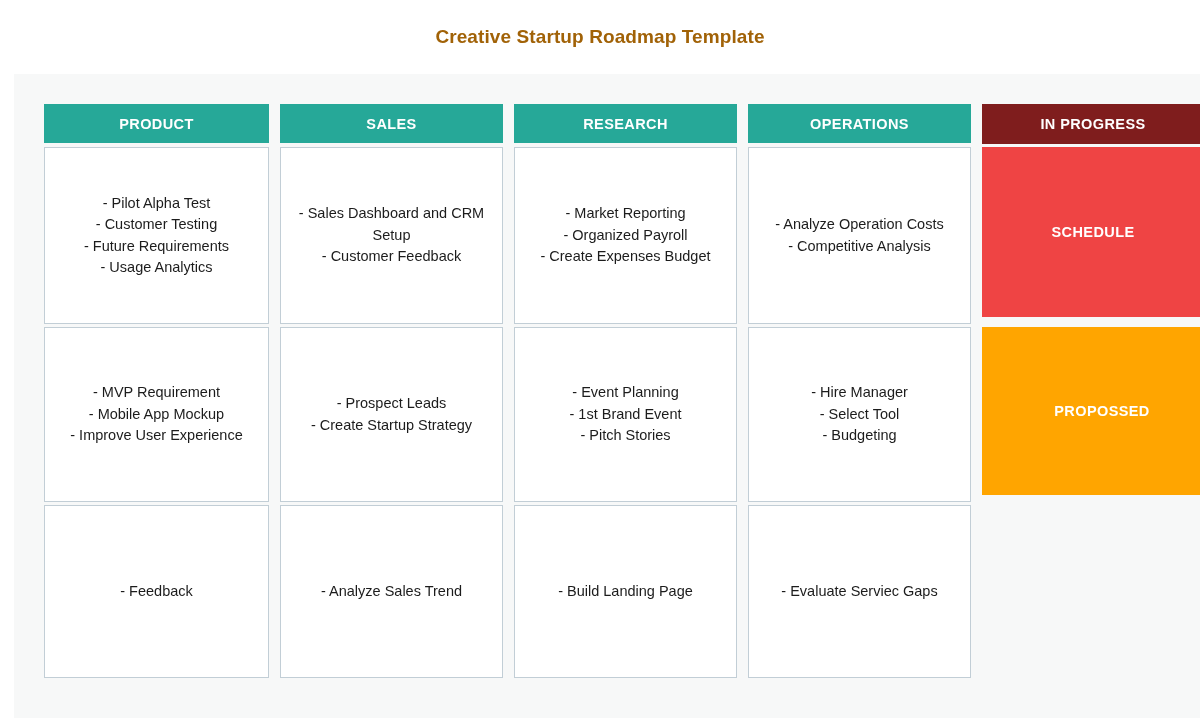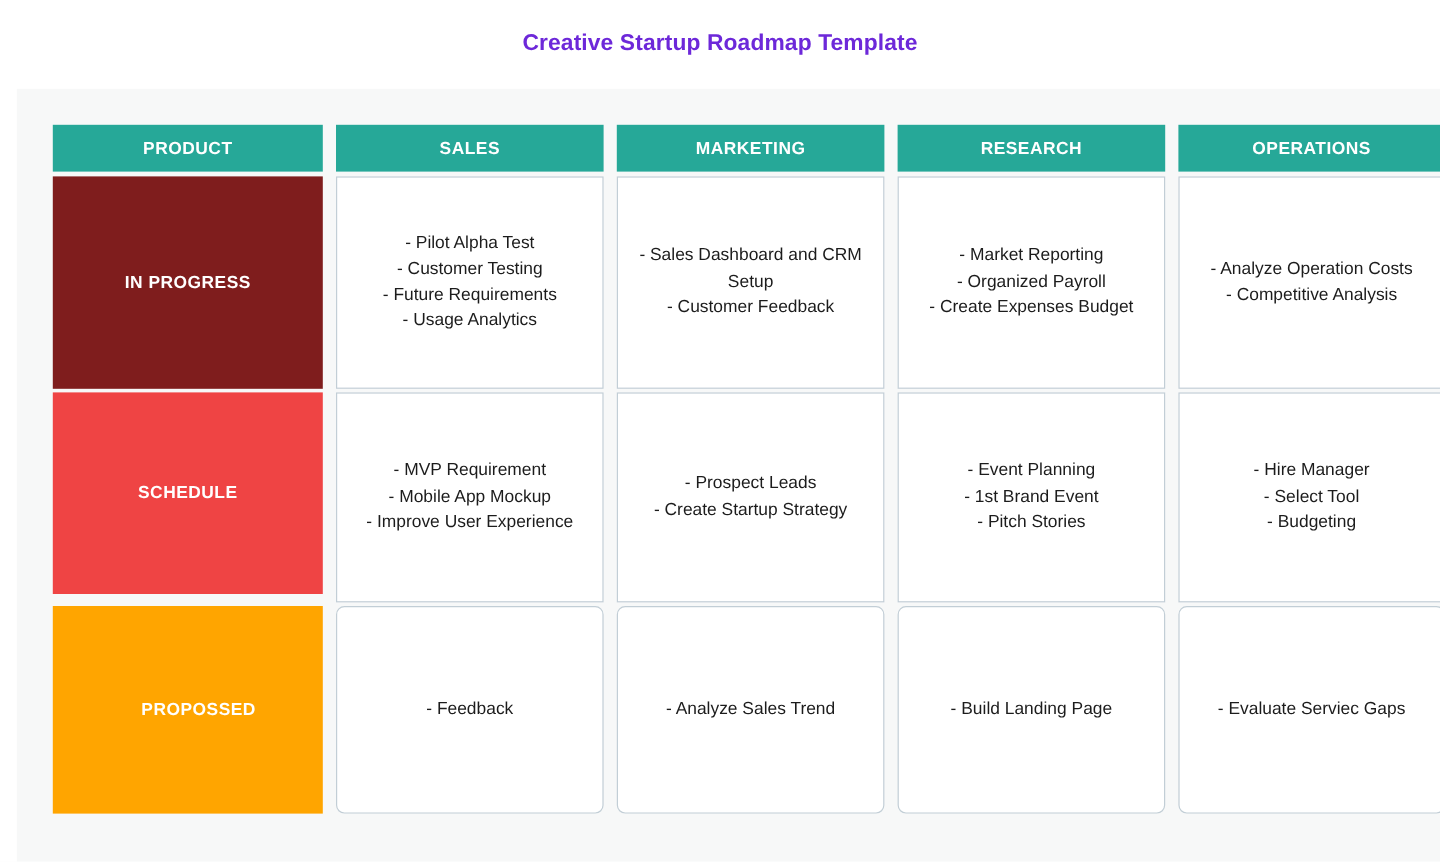--- a/index.html
+++ b/index.html
@@ -13,21 +13,21 @@
   }
 
   #page-title {
     width: 1200px;
     height: 74px;
     display: flex;
     align-items: center;
     justify-content: center;
     font-size: 19px;
     font-weight: bold;
-    color: #6d28d9;
+    color: #a16207;
     letter-spacing: 0.1px;
     background: #ffffff;
   }
 
   #board-panel {
     position: absolute;
     left: 14px;
     top: 74px;
     width: 1186px;
     height: 644px;
@@ -76,42 +76,41 @@
   
   .cell {
     background: #ffffff;
     border: 1.5px solid #c2ced6;
     display: flex;
     align-items: center;
     justify-content: center;
     padding: 6px 8px;
     margin-bottom: 3px;
   }
-  .cell.last-row { margin-bottom: 10px; border-radius: 7px; }
+  .cell.last-row { margin-bottom: 10px; }
 
   .cell-lines {
     text-align: center;
     font-size: 14.5px;
     line-height: 1.48;
     color: #1c1c1c;
   }
   .cell-lines div { white-space: nowrap; }
   .cell-lines div.wrap { white-space: normal; }
 </style>
 </head>
 <body>
 
 <div id="page-title">Creative Startup Roadmap Template</div>
 
 <div id="board-panel">
   <div id="board">
 
     <div class="hdr">PRODUCT</div>
     <div class="hdr">SALES</div>
-    <div class="hdr">MARKETING</div>
     <div class="hdr">RESEARCH</div>
     <div class="hdr">OPERATIONS</div>
 
     <div class="status r1">IN PROGRESS</div>
     <div class="cell">
       <div class="cell-lines">
           <div>- Pilot Alpha Test</div>
           <div>- Customer Testing</div>
           <div>- Future Requirements</div>
           <div>- Usage Analytics</div>

